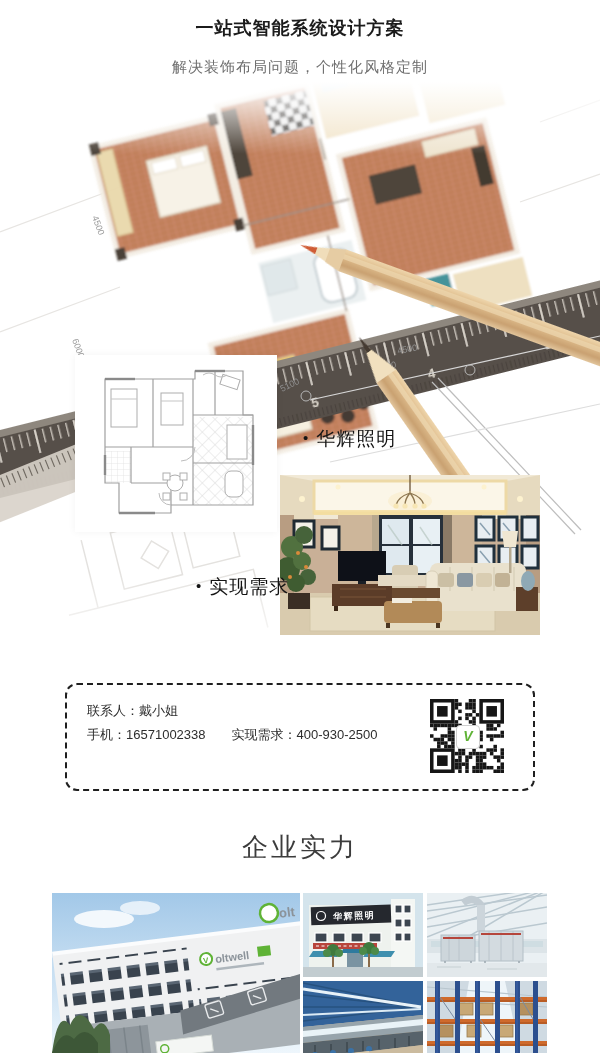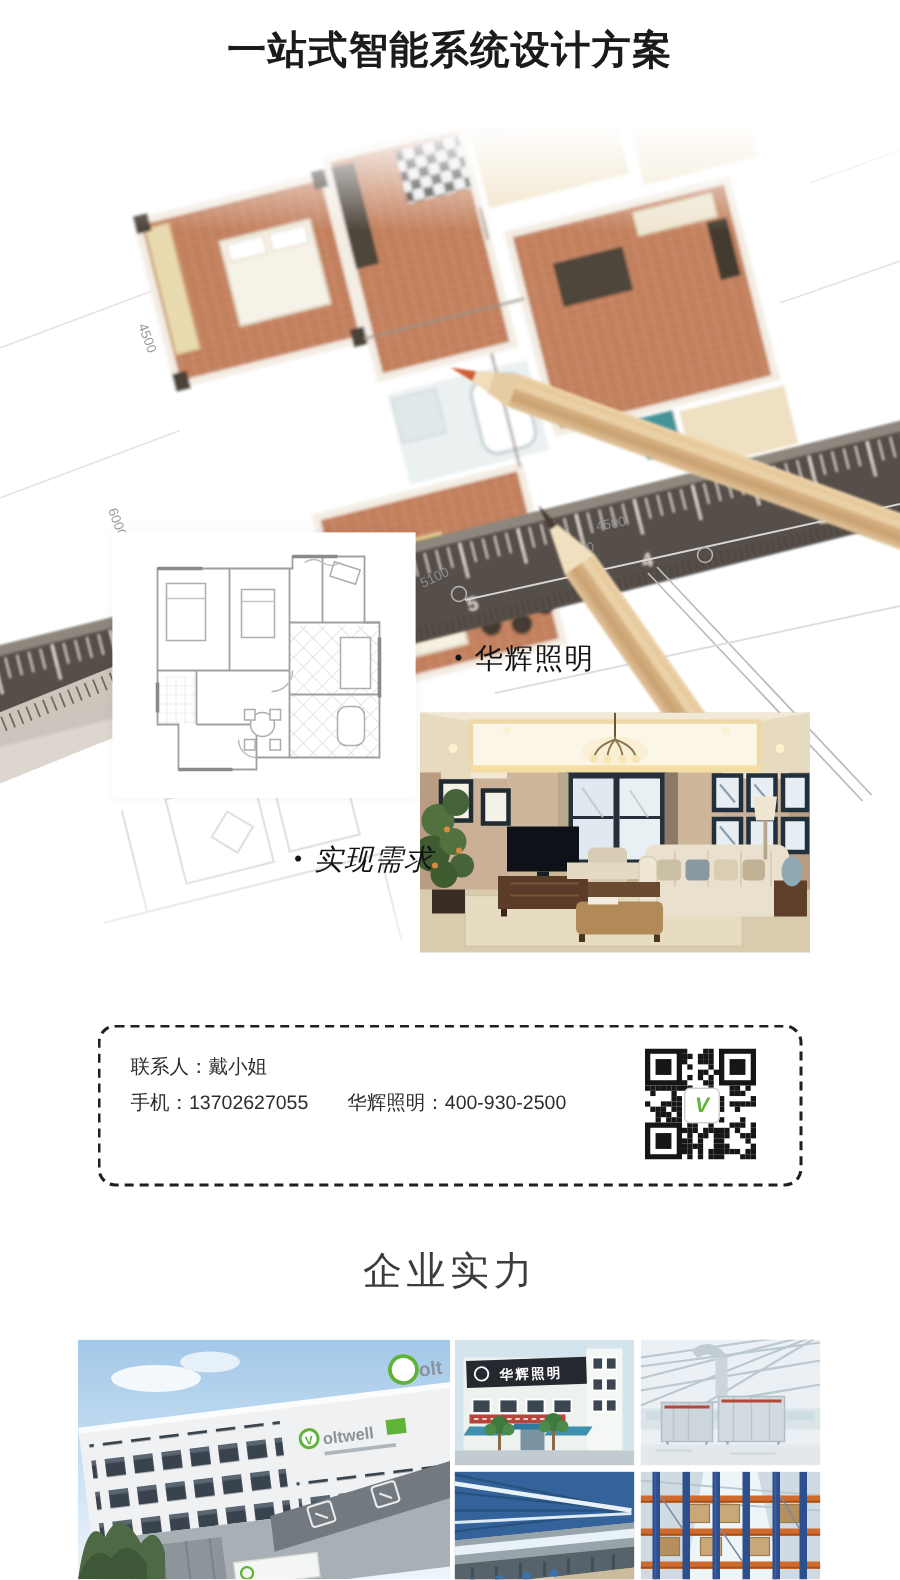--- a/index.html
+++ b/index.html
@@ -1,31 +1,31 @@
 <!DOCTYPE html>
 <html><head>
 <meta charset="utf-8">
 <style>
   html,body{margin:0;padding:0;background:#ffffff;}
   .page{position:relative;width:600px;height:1053px;background:#fff;overflow:hidden;
         font-family:"Liberation Sans",sans-serif;}
   
   .title{position:absolute;top:16px;left:0;width:600px;text-align:center;
-         font-size:26px;font-weight:700;color:#1b1b1b;letter-spacing:1px;}
+         font-size:18px;font-weight:700;color:#1b1b1b;letter-spacing:1px;}
   .subtitle{position:absolute;top:58px;left:0;width:600px;text-align:center;
             font-size:15px;color:#6e6e6e;letter-spacing:1px;}
   
   .hero{position:absolute;top:82px;left:0;width:600px;height:580px;}
   .plan-card{position:absolute;top:355px;left:75px;width:202px;height:177px;background:#fff;
              box-shadow:0 0 8px rgba(0,0,0,.05);}
   .living{position:absolute;top:475px;left:280px;width:260px;height:160px;}
   .step-label{position:absolute;font-size:19px;font-weight:500;color:#141414;letter-spacing:1px;}
   .step-label .bullet{font-size:15px;margin-right:7px;vertical-align:2px;}
   .solve{top:426px;left:303px;}
-  .realize{top:560px;left:196px;font-style:italic;}
+  .realize{top:574px;left:196px;}
   
   .contact{position:absolute;top:683px;left:65px;width:470px;height:108px;box-sizing:border-box;
            border:2px dashed #1f1f1f;border-radius:12px;background:#fff;}
   .contact-lines{position:absolute;left:20px;top:14px;font-size:13px;color:#2d2d2d;}
   .cline{line-height:24px;white-space:nowrap;}
   .hotline-label{margin-left:26px;}
   .qr{position:absolute;left:363px;top:12px;width:74px;height:78px;}
   .qr-mods{position:absolute;left:0;top:2px;width:74px;height:74px;}
   .qr-logo{position:absolute;left:26px;top:28px;width:22px;height:22px;background:#fff;
            border:1px solid #cfcfcf;border-radius:4px;text-align:center;line-height:20px;
@@ -40,20 +40,21 @@
   .g3{position:absolute;left:303px;top:981px;width:120px;height:84px;overflow:hidden;}
   .g4{position:absolute;left:427px;top:981px;width:120px;height:84px;overflow:hidden;}
   svg{display:block;}
 </style>
 </head>
 <body>
 
 <div class="page">
 
   <div class="title">一站式智能系统设计方案</div>
+  <div class="subtitle">解决装饰布局问题，个性化风格定制</div>
 
   <div class="hero">
     <svg viewBox="0 0 600 580" width="600" height="580">
       <defs>
         <pattern id="h-brick" width="8" height="5" patternUnits="userSpaceOnUse">
           <rect width="8" height="5" fill="#c07a56"></rect>
           <path d="M0 0H8M4 0V5" stroke="#cf8f6d" stroke-width="0.8"></path>
         </pattern>
         <pattern id="h-chk" width="14" height="14" patternUnits="userSpaceOnUse">
           <rect width="14" height="14" fill="#ececec"></rect>
@@ -359,21 +360,21 @@
   <div class="step-label realize">
     <span class="bullet">•</span><span>实现需求</span>
   </div>
 
   <div class="contact">
     <div class="contact-lines">
       <div class="cline">
         <span>联系人：</span><span>戴小姐</span>
       </div>
       <div class="cline">
-        <span>手机：</span><span>13702627055</span><span class="hotline-label">华辉照明：</span><span>400-930-2500</span>
+        <span>手机：</span><span>16571002338</span><span class="hotline-label">实现需求：</span><span>400-930-2500</span>
       </div>
     </div>
     <div class="qr">
       <div class="qr-mods">
           <svg width="74" height="74" viewBox="0 0 74 74">
             <rect width="74" height="74" fill="#ffffff"></rect>
             <rect x="24.67" y="0.00" width="3.52" height="3.52" fill="#161616"></rect>
             <rect x="38.76" y="0.00" width="3.52" height="3.52" fill="#161616"></rect>
             <rect x="42.29" y="0.00" width="3.52" height="3.52" fill="#161616"></rect>
             <rect x="24.67" y="3.52" width="3.52" height="3.52" fill="#161616"></rect>

